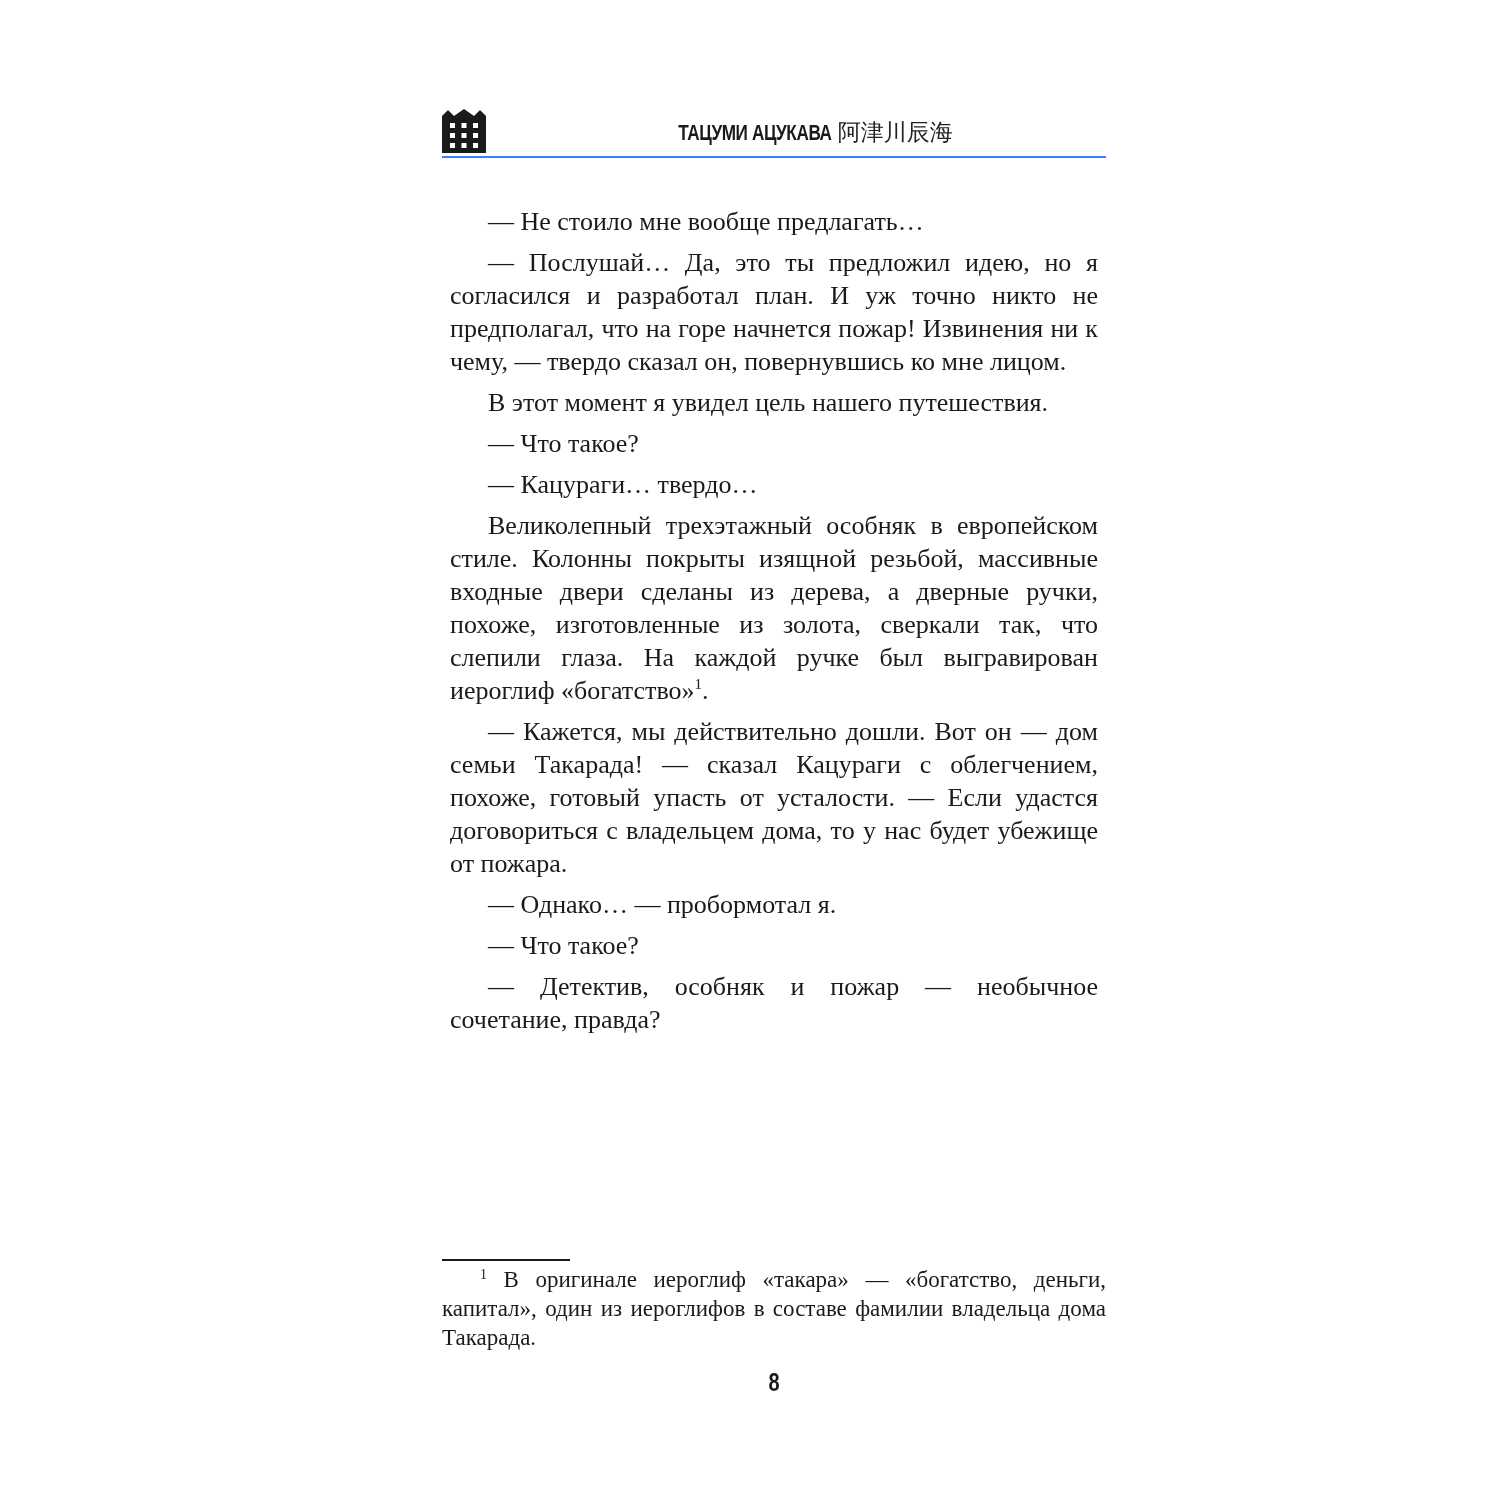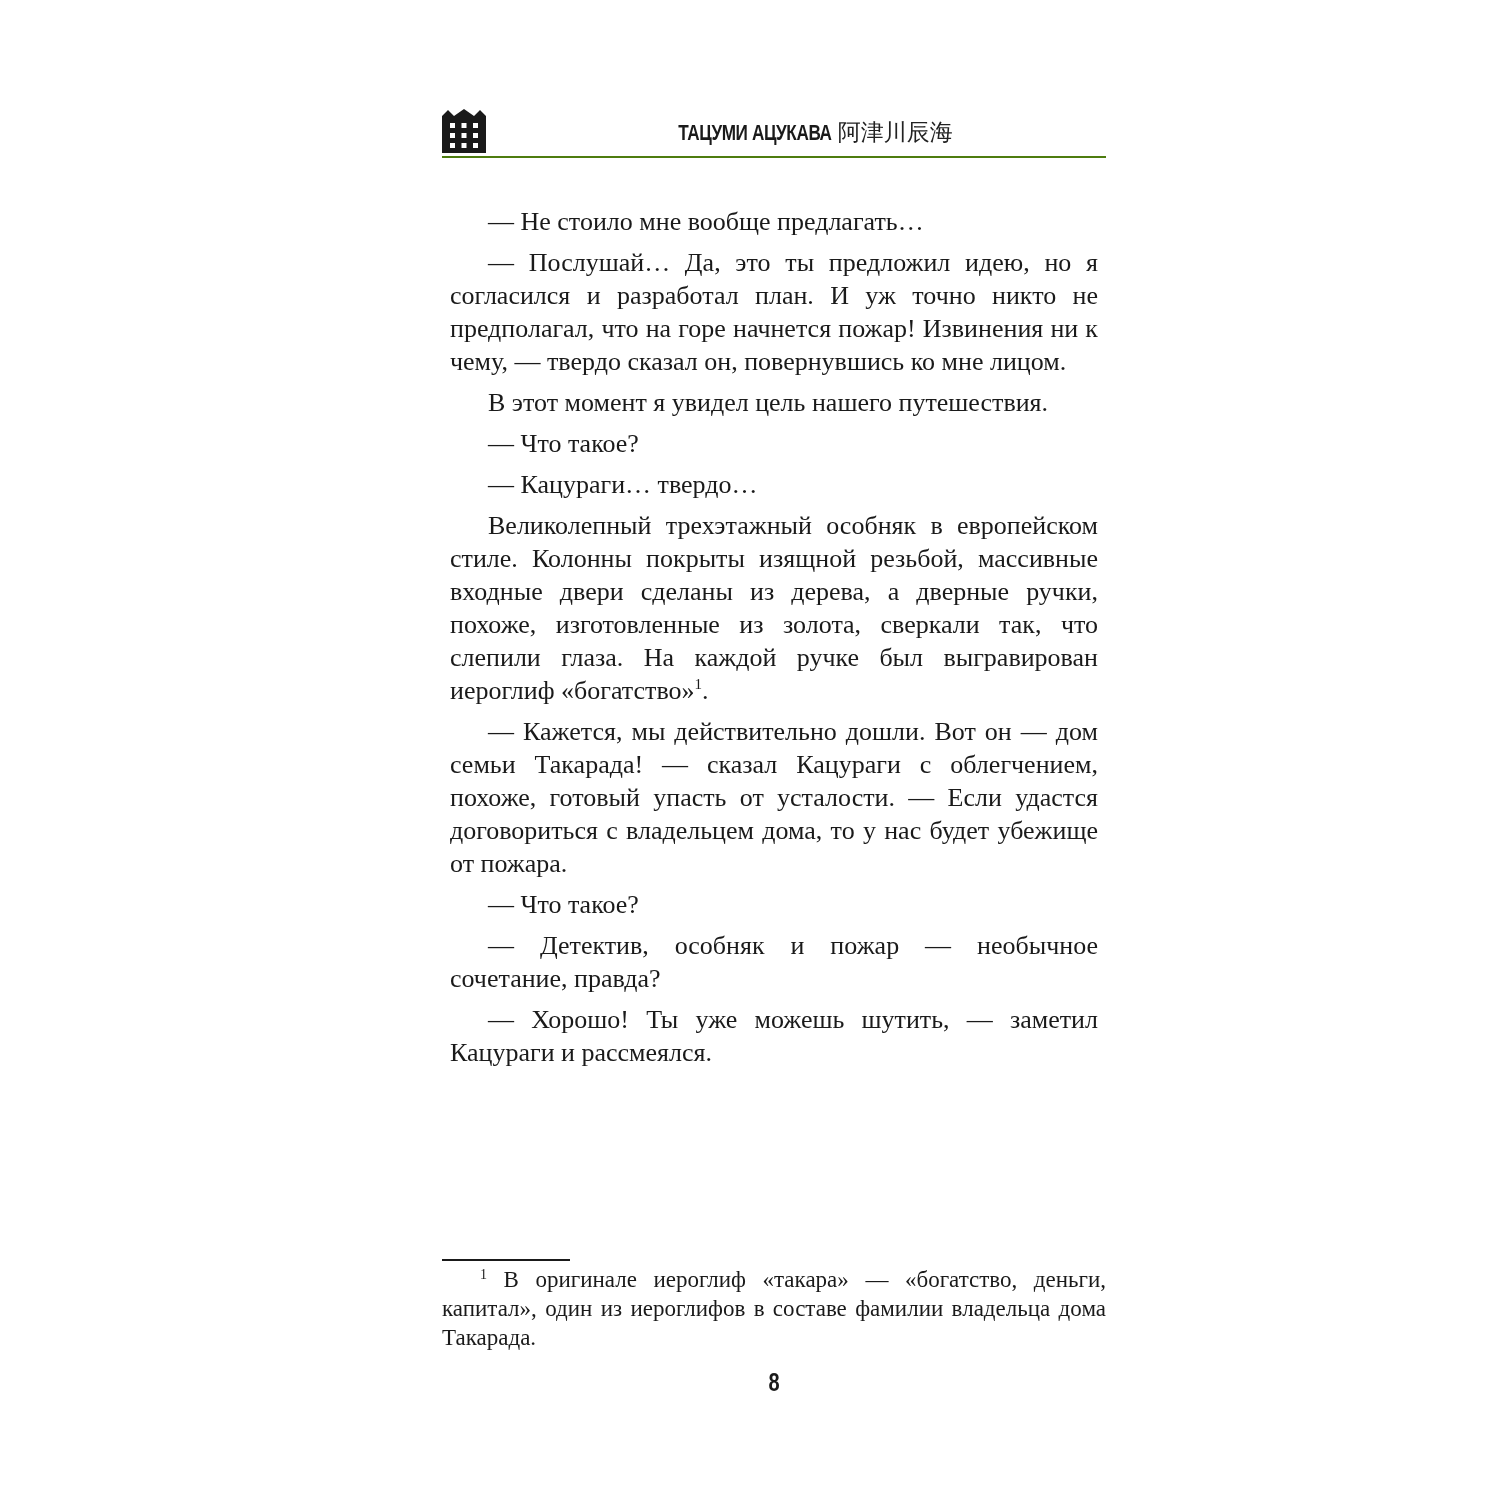--- a/index.html
+++ b/index.html
@@ -16,21 +16,21 @@
     }
     .page {
       position: absolute;
       left: 442px;
       top: 108px;
       width: 664px;
     }
     .running-head {
       position: relative;
       height: 48px;
-      border-bottom: 2px solid #4d7c0f;
+      border-bottom: 2px solid #3b82f6;
     }
     .logo {
       position: absolute;
       left: 0;
       top: 0;
       width: 44px;
       height: 45px;
     }
     .head-text {
       position: absolute;
@@ -145,23 +145,23 @@
   </div>
 
   <div class="body-text">
     <p>— Не стоило мне вообще предлагать…</p>
     <p>— Послушай… Да, это ты предложил идею, но я согласился и разработал план. И уж точно никто не предполагал, что на горе начнется пожар! Извинения ни к чему, — твердо сказал он, повернувшись ко мне лицом.</p>
     <p>В этот момент я увидел цель нашего путешествия.</p>
     <p>— Что такое?</p>
     <p>— Кацураги… твердо…</p>
     <p><span>Великолепный трехэтажный особняк в европейском стиле. Колонны покрыты изящной резьбой, массивные входные двери сделаны из дерева, а дверные ручки, похоже, изготовленные из золота, сверкали так, что слепили глаза. На каждой ручке был выгравирован иероглиф «богатство»</span><sup>1</sup><span>.</span></p>
     <p>— Кажется, мы действительно дошли. Вот он — дом семьи Такарада! — сказал Кацураги с облегчением, похоже, готовый упасть от усталости. — Если удастся договориться с владельцем дома, то у нас будет убежище от пожара.</p>
+    <p>— Однако… — пробормотал я.</p>
     <p>— Что такое?</p>
     <p>— Детектив, особняк и пожар — необычное сочетание, правда?</p>
-    <p>— Хорошо! Ты уже можешь шутить, — заметил Кацураги и рассмеялся.</p>
   </div>
 
   <div class="fn-rule"></div>
 
   <div class="footnote">
     <p><sup>1</sup><span> В оригинале иероглиф «такара» — «богатство, деньги, капитал», один из иероглифов в составе фамилии владельца дома Такарада.</span></p>
   </div>
 
   <div class="page-number">
     <span>8</span>

